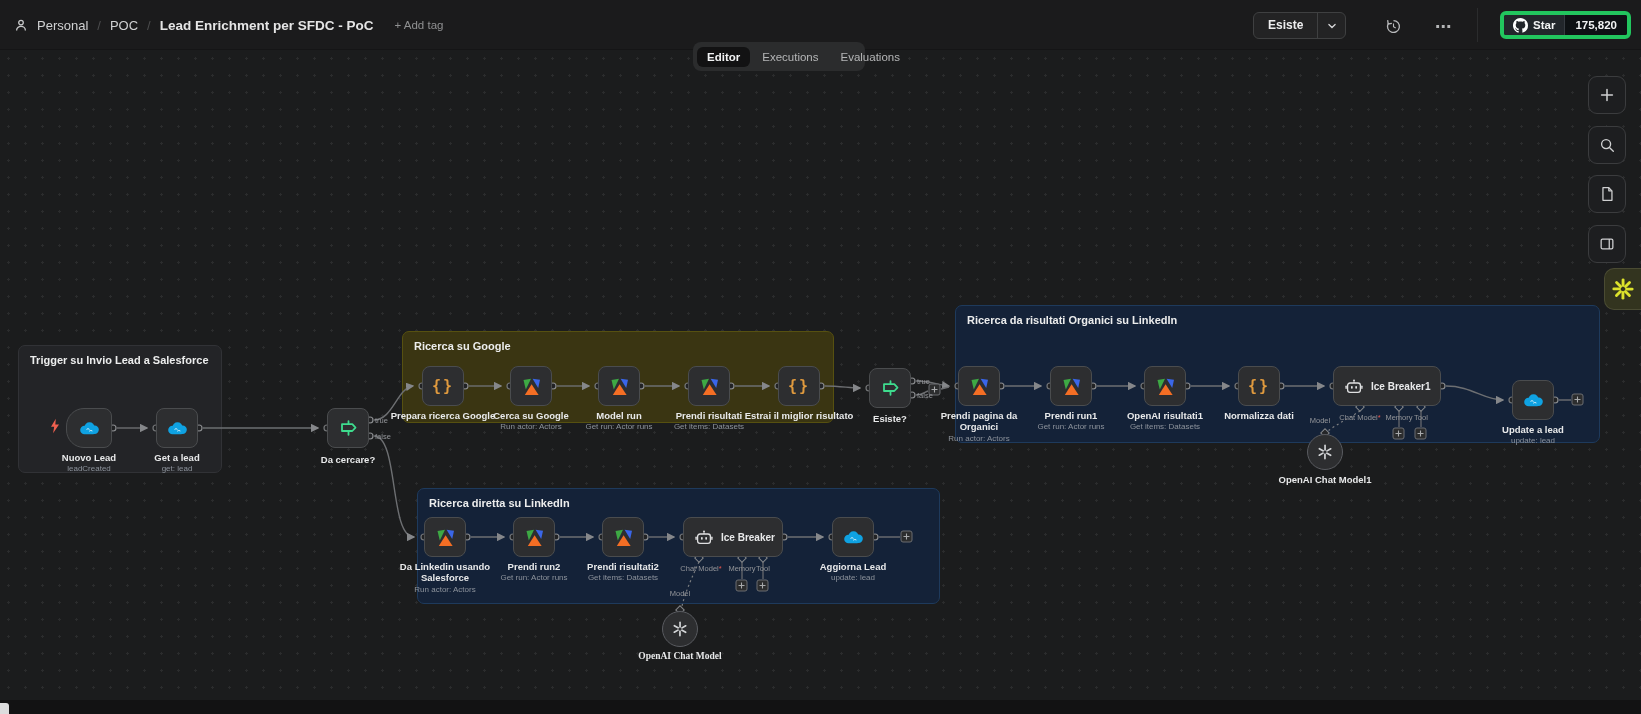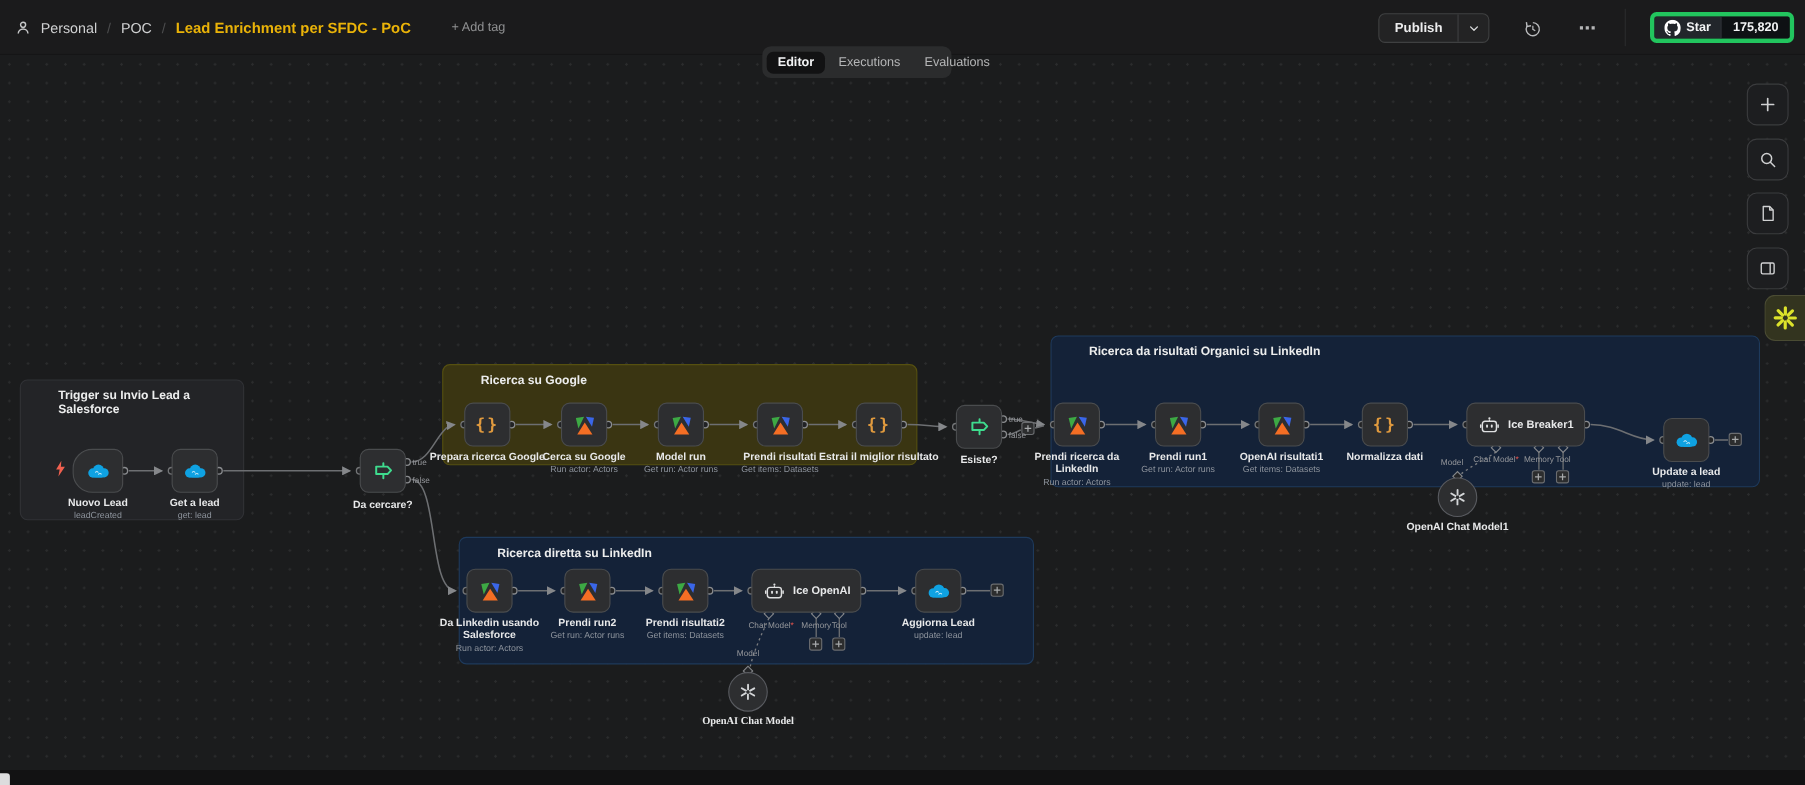--- a/index.html
+++ b/index.html
@@ -6,41 +6,41 @@
   html,body { background:#101011; }
   body { font-family:"Liberation Sans","DejaVu Sans",sans-serif; }
   #app { position:relative; width:1641px; height:714px; background:#1b1c1d; overflow:hidden; }
   .abs { position:absolute; }
 
   
   #topbar { position:absolute; left:0; top:0; width:1641px; height:50px; background:#1b1b1c; border-bottom:1px solid #151516; z-index:6; }
   #breadcrumb { position:absolute; left:14px; top:0; height:50px; display:flex; align-items:center; gap:9px; }
   .bc-item { font-size:13px; color:#d0d1d2; cursor:default; }
   .bc-sep { font-size:13px; color:#4c4d4e; }
-  .bc-title { font-size:13.5px; font-weight:bold; color:#eab308; }
-  .bc-addtag { font-size:11.5px; color:#8f9091; margin-left:28px; }
+  .bc-title { font-size:13.5px; font-weight:bold; color:#e5e5e5; }
+  .bc-addtag { font-size:11.5px; color:#8f9091; margin-left:12px; }
   .hbtn { position:absolute; display:flex; align-items:center; justify-content:center; color:#b5b6b7; }
   #publish-group { position:absolute; left:1253px; top:12px; height:27px; display:flex; background:#232324; border:1px solid #3f4041; border-radius:6px; overflow:hidden; }
   #publish-main { padding:0 14px; line-height:25px; font-size:12px; font-weight:bold; color:#ededee; }
   #publish-caret { width:28px; display:flex; align-items:center; justify-content:center; border-left:1px solid #3f4041; }
   #header-divider { position:absolute; left:1477px; top:8px; width:1px; height:34px; background:#2b2c2d; }
   #star-widget { position:absolute; left:1500px; top:11px; height:28px; display:flex; border:4px solid #22c55e; border-radius:6px; overflow:hidden; }
   #star-left { display:flex; align-items:center; gap:5px; padding:0 9px; background:#22262b; }
   #star-right { display:flex; align-items:center; padding:0 10px; background:#0e1114; border-left:1px solid #363b41; }
   .star-txt { font-size:11.5px; font-weight:bold; color:#f2f3f4; }
 
   
   #tabbar { position:absolute; left:693px; top:42px; width:172px; height:29px; background:#2b2c2d; border-radius:8px; display:flex; align-items:center; padding:0 4px; gap:2px; z-index:7; }
   .tab { font-size:11.5px; color:#b5b6b7; padding:4px 10px; border-radius:6px; }
   .tab.active { background:#121213; color:#f2f3f4; font-weight:bold; }
 
   
   #canvas { position:absolute; left:0; top:50px; width:1641px; height:650px; background-color:#1b1c1d;
             background-image:radial-gradient(circle,#2b2c2d 1px,rgba(0,0,0,0) 1.3px); background-size:17px 17px; }
-  .group { position:absolute; border-radius:7px; border:1px solid; z-index:1;padding-left:23px; }
+  .group { position:absolute; border-radius:7px; border:1px solid; z-index:1; }
   .g-gray  { background:#232427; border-color:#313236; }
   .g-olive { background:#3a3512; border-color:#565010; }
   .g-navy  { background:#142238; border-color:#1e3a5c; }
   .gtitle { font-size:11px; font-weight:bold; color:#eceded; padding:8px 11px; }
   #wires { position:absolute; left:0; top:0; z-index:2; pointer-events:none; }
   .node { position:absolute; background:#2d2e30; border:1px solid #4a4c4e; border-radius:8px; display:flex; align-items:center; justify-content:center; z-index:3; }
   .node.trigger { border-radius:18px 8px 8px 18px; }
   .node.wide { justify-content:flex-start; gap:8px; padding-left:11px; }
   .node.circle { border-radius:50%; border-color:#595b60; }
   .wlabel { font-size:10px; font-weight:bold; color:#e8e9ea; }
@@ -113,21 +113,21 @@
       </svg>
       <span class="bc-item">Personal</span>
       <span class="bc-sep">/</span>
       <span class="bc-item">POC</span>
       <span class="bc-sep">/</span>
       <span class="bc-title">Lead Enrichment per SFDC - PoC</span>
       <span class="bc-addtag">+ Add tag</span>
     </div>
 
     <div id="publish-group">
-      <div id="publish-main">Publish</div>
+      <div id="publish-main">Esiste</div>
       <div id="publish-caret">
         <svg width="14" height="14" viewBox="0 0 18 18">
           <path d="M5,7 L9,11 L13,7" fill="none" stroke="#d6d7d8" stroke-width="1.6" stroke-linecap="round"></path>
         </svg>
       </div>
     </div>
 
     <div class="hbtn" style="left:1381px; top:14px; width:24px; height:24px;">
       <svg width="17" height="17" viewBox="0 0 20 20">
         <path d="M10,3 a7,7 0 1 1 -6.2,3.6" fill="none" stroke="#b9babc" stroke-width="1.5"></path>
@@ -391,21 +391,21 @@
     </div>
     <span class="clabel" style="left:917px; top:327px;">true</span>
     <span class="clabel" style="left:917px; top:341px;">false</span>
 
     <div class="node" style="left:958px; top:316px; width:42px; height:40px;">
       <svg width="22" height="20">
           <use href="#sym-apify"></use>
         </svg>
     </div>
     <div class="nlabel" style="left:937px; top:360px; width:84px;">
-      <span>Prendi ricerca da LinkedIn</span><span class="nsub">Run actor: Actors</span>
+      <span>Prendi pagina da Organici</span><span class="nsub">Run actor: Actors</span>
     </div>
 
     <div class="node" style="left:1050px; top:316px; width:42px; height:40px;">
       <svg width="22" height="20">
           <use href="#sym-apify"></use>
         </svg>
     </div>
     <div class="nlabel" style="left:1016px; top:360px; width:110px;">
       <span>Prendi run1</span><span class="nsub">Get run: Actor runs</span>
     </div>
@@ -479,21 +479,21 @@
         </svg>
     </div>
     <div class="nlabel" style="left:568px; top:511px; width:110px;">
       <span>Prendi risultati2</span><span class="nsub">Get items: Datasets</span>
     </div>
 
     <div class="node wide" style="left:683px; top:467px; width:100px; height:40px;">
       <svg width="18" height="15">
           <use href="#sym-robot"></use>
         </svg>
-      <span class="wlabel">Ice OpenAI</span>
+      <span class="wlabel">Ice Breaker</span>
     </div>
     <span class="clabel c" style="left:671px; top:514px; width:60px;"><span>Chat Model</span><span class="req">*</span></span>
     <span class="clabel c" style="left:724px; top:514px; width:36px;">Memory</span>
     <span class="clabel c" style="left:749px; top:514px; width:28px;">Tool</span>
     <span class="clabel c" style="left:663px; top:539px; width:34px;">Model</span>
 
     <div class="node" style="left:832px; top:467px; width:42px; height:40px;">
       <svg width="24" height="16">
           <use href="#sym-sf"></use>
         </svg>

